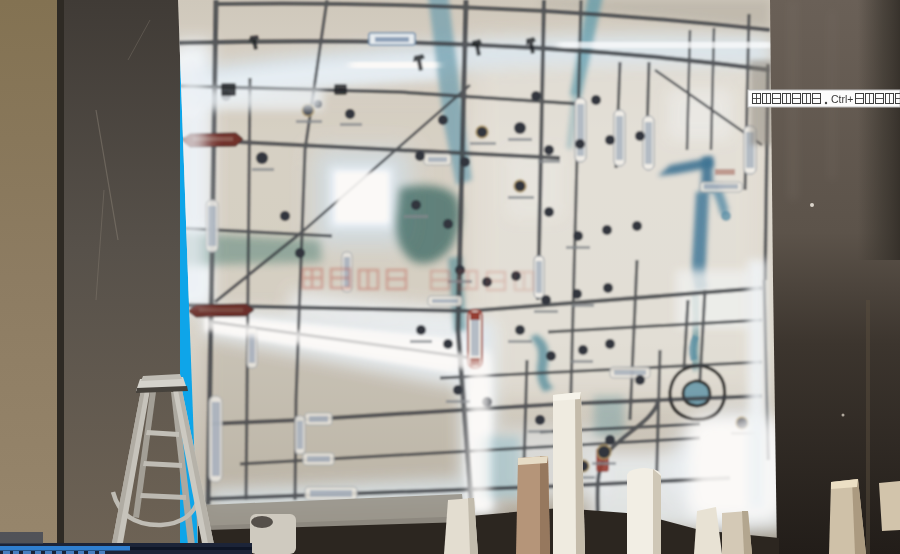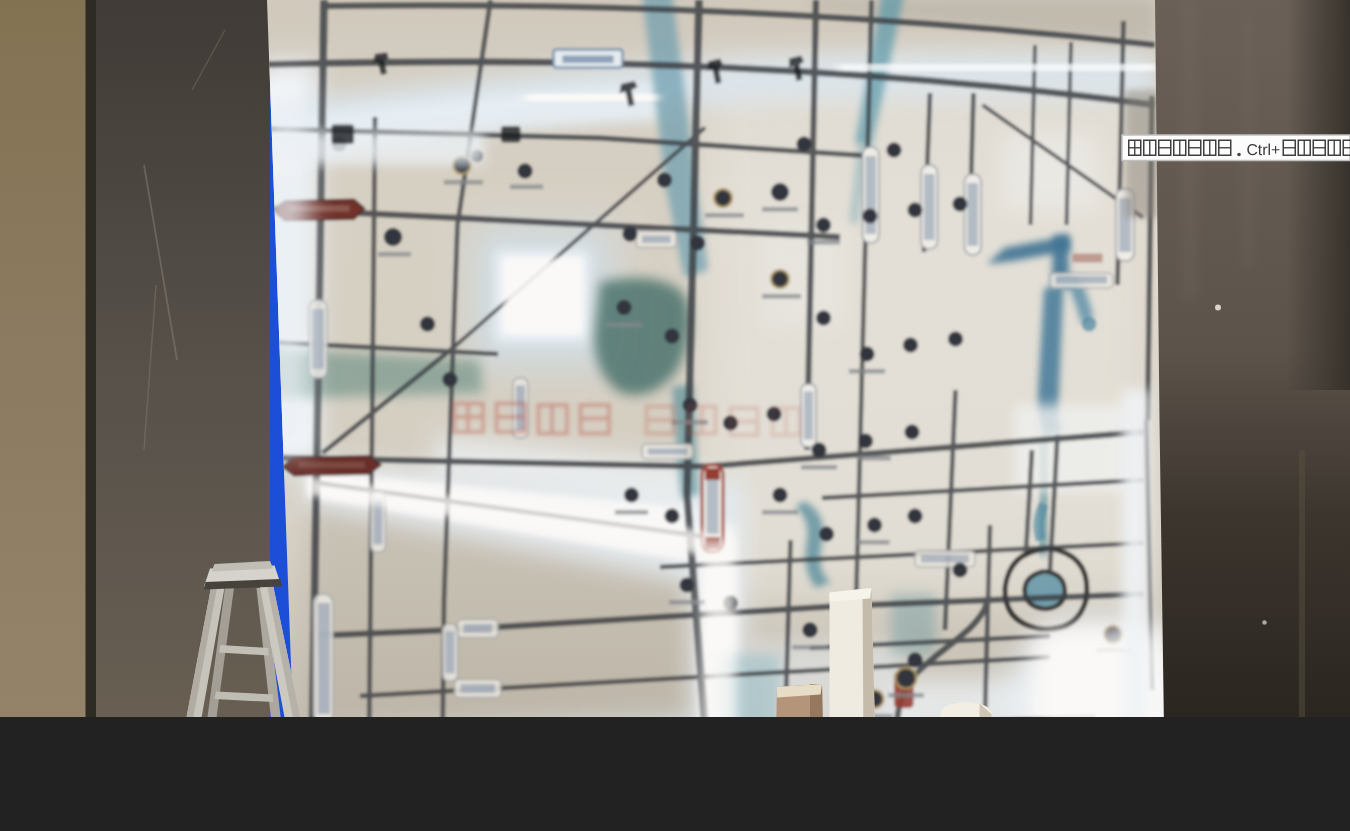--- a/index.html
+++ b/index.html
@@ -1,16 +1,16 @@
 <!DOCTYPE html>
 <html><head>
 <meta charset="utf-8">
 <style>
 html,body{margin:0;padding:0;background:#222;}
-#stage{position:relative;width:900px;height:478px;overflow:hidden;background:#1d4ed8;font-family:"Liberation Sans",sans-serif;}
+#stage{position:relative;width:900px;height:554px;overflow:hidden;background:#0ea5e9;font-family:"Liberation Sans",sans-serif;}
 svg{position:absolute;left:0;top:0;}
 </style>
 </head>
 <body>
 <div id="stage">
 <svg width="900" height="554" viewBox="0 0 900 554" style="filter:blur(0.5px)">
 <defs>
 <filter id="b2" x="-40%" y="-40%" width="180%" height="180%">
           <feGaussianBlur stdDeviation="2"></feGaussianBlur>
         </filter>

